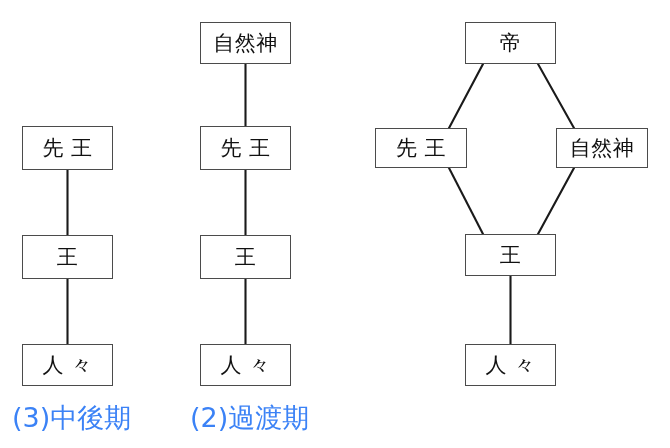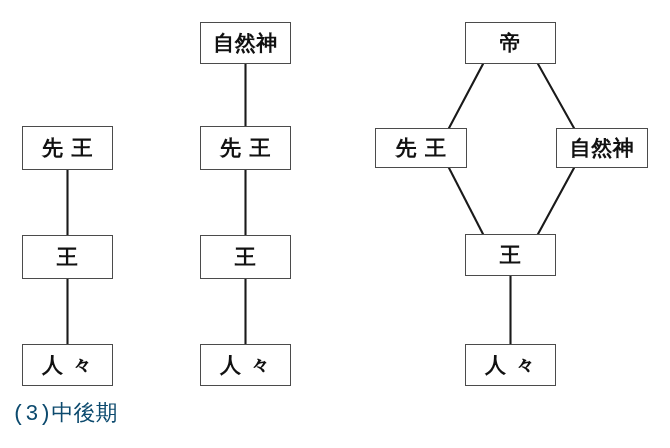--- a/index.html
+++ b/index.html
@@ -30,30 +30,28 @@
     background: #ffffff;
     color: #111111;
     display: flex;
     align-items: center;
     justify-content: center;
     font-size: 21px;
     line-height: 1;
     letter-spacing: 0.5px;
     white-space: nowrap;
     z-index: 2;
-    font-weight: bold;
   }
   .caption {
     position: absolute;
-    color: #0c4a6e;
-    font-size: 22px;
+    color: #3b82f6;
+    font-size: 27px;
     line-height: 1;
     white-space: pre;
     z-index: 3;
-    font-family: Liberation Mono, monospace;
   }
   
   .n-l-senou  { left: 22px;  top: 126px; width: 91px;  height: 44px; }
   .n-l-ou     { left: 22px;  top: 235px; width: 91px;  height: 44px; }
   .n-l-hito   { left: 22px;  top: 344px; width: 91px;  height: 42px; }
   .cap-l      { left: 12px;  top: 404px; }
   
   .n-m-shizen { left: 200px; top: 22px;  width: 91px;  height: 42px; }
   .n-m-senou  { left: 200px; top: 126px; width: 91px;  height: 44px; }
   .n-m-ou     { left: 200px; top: 235px; width: 91px;  height: 44px; }
@@ -92,20 +90,21 @@
 
   <div class="node n-l-senou">先 王</div>
   <div class="node n-l-ou">王</div>
   <div class="node n-l-hito">人 々</div>
   <div class="caption cap-l">(3)中後期</div>
 
   <div class="node n-m-shizen">自然神</div>
   <div class="node n-m-senou">先 王</div>
   <div class="node n-m-ou">王</div>
   <div class="node n-m-hito">人 々</div>
+  <div class="caption cap-m">(2)過渡期</div>
 
   <div class="node n-r-tei">帝</div>
   <div class="node n-r-senou">先 王</div>
   <div class="node n-r-shizen">自然神</div>
   <div class="node n-r-ou">王</div>
   <div class="node n-r-hito">人 々</div>
 
 </div>
 
 </body></html>

